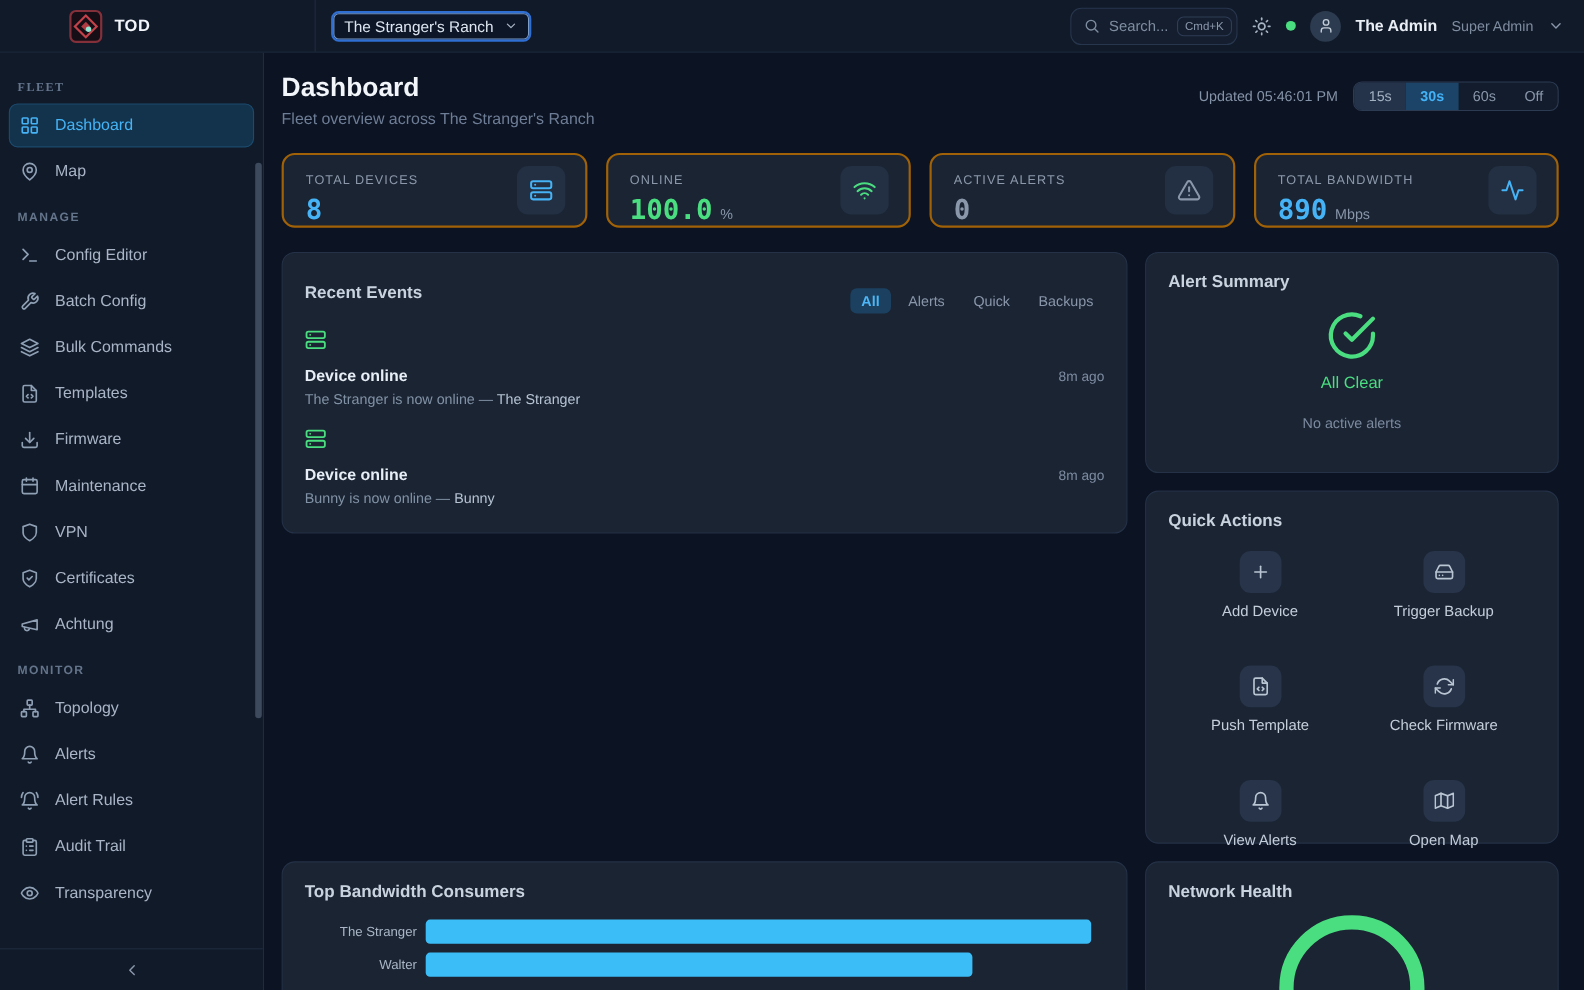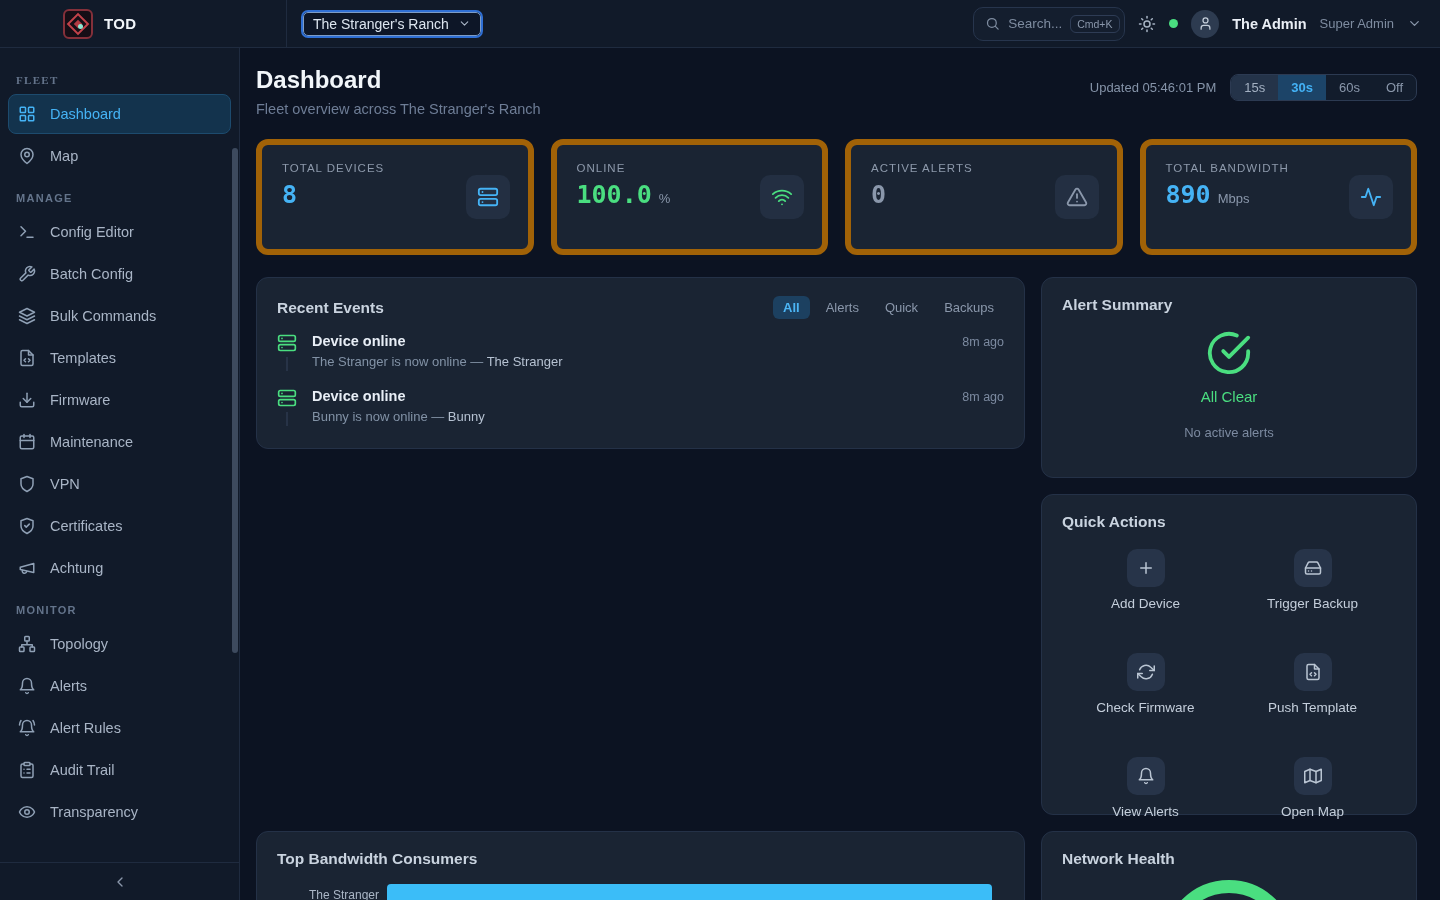--- a/index.html
+++ b/index.html
@@ -56,40 +56,40 @@
   .page-title { font-size:24px; font-weight:700; color:#f2f6fa; }
   .page-sub { margin-top:7px; font-size:14.5px; color:#6e7d96; }
   .head-right { display:flex; align-items:center; gap:14px; margin-top:8px; }
   .updated { font-size:13px; color:#8593a8; }
   .segmented { display:flex; border:1px solid #2c3a52; border-radius:8px; background:#121c2c; overflow:hidden; }
   .segment { padding:5px 13px; font-size:13px; color:#8a97ab; cursor:pointer; }
   .segment.first { background:#243349; color:#a3b0c2; }
   .segment.active { background:#1c4468; color:#43b2f6; font-weight:600; }
 
   .stats-row { margin-top:22px; display:grid; grid-template-columns:repeat(4,1fr); gap:17px; }
-  .stat-card { position:relative; height:116px; background:#1a2433; border:6px solid #a16207; border-radius:12px; padding:17px 20px; }
+  .stat-card { position:relative; height:68px; background:#1a2433; border:2px solid #a16207; border-radius:12px; padding:17px 20px; }
   .stat-label { font-size:11.5px; font-weight:500; letter-spacing:1px; color:#8d99ab; }
   .stat-value-row { margin-top:6px; display:flex; align-items:baseline; gap:7px; }
   .stat-value { font-family:"DejaVu Sans Mono", monospace; font-size:25px; font-weight:700; }
   .stat-suffix { font-size:13px; color:#8a97ab; }
   .stat-iconbox { position:absolute; right:18px; top:50%; transform:translateY(-50%); width:44px; height:44px; border-radius:10px; background:#232f42; display:flex; align-items:center; justify-content:center; }
   .stat-iconbox svg { width:22px; height:22px; }
 
   .main-grid { margin-top:22px; display:grid; grid-template-columns:1fr 376px; gap:16px; align-items:start; }
   .panel { background:#1a2433; border:1px solid #243147; border-radius:12px; padding:18px 20px; }
   .panel-title { font-size:15.5px; font-weight:600; color:#c9d3df; }
   .right-stack { display:flex; flex-direction:column; gap:16px; }
 
   
   .events-head { display:flex; justify-content:space-between; align-items:center; }
   .filters { display:flex; gap:6px; align-items:center; }
-  .filter { padding:4px 10px; border-radius:6px; font-size:13px; color:#8a97ab; cursor:pointer; }
+  .filter { padding:4px 10px; border-radius:6px; font-size:13px; color:#8a97ab; cursor:pointer;margin-top:14px; }
   .filter.active { background:#1c4060; color:#4cb6f6; font-weight:600; }
   .events { margin-top:14px; }
-  .event { position:relative; display:flex; gap:15px; padding-bottom:19px; }
+  .event { position:relative; display:flex; gap:15px; padding-bottom:19px;flex-direction:column; }
   .event:last-child { padding-bottom:6px; }
   .event .rail { position:relative; width:20px; flex:0 0 20px; }
   .event .rail svg { width:20px; height:20px; color:#4ade80; }
   .event .rail .line { position:absolute; left:9px; top:24px; bottom:-2px; width:2px; background:#273347; }
   .event-body { flex:1; }
   .event-top { display:flex; justify-content:space-between; align-items:baseline; }
   .event-title { font-size:14.5px; font-weight:600; color:#e8eef6; }
   .event-time { font-size:12.5px; color:#7c8aa0; }
   .event-desc { margin-top:5px; font-size:13px; color:#8292a6; }
   .event-desc .devname { color:#b6c2d2; }
@@ -512,38 +512,38 @@
                     <path d="M5.45 5.11 2 12v6a2 2 0 0 0 2 2h16a2 2 0 0 0 2-2v-6l-3.45-6.89A2 2 0 0 0 16.76 4H7.24a2 2 0 0 0-1.79 1.11z"></path>
                     <line x1="6" y1="16" x2="6.01" y2="16"></line>
                     <line x1="10" y1="16" x2="10.01" y2="16"></line>
                   </svg>
                 </div>
                 <div class="qa-label">Trigger Backup</div>
               </div>
               <div class="qa-item">
                 <div class="qa-iconbox">
                   <svg viewBox="0 0 24 24" fill="none" stroke="currentColor" stroke-width="2" stroke-linecap="round" stroke-linejoin="round">
+                    <path d="M14 2H6a2 2 0 0 0-2 2v16a2 2 0 0 0 2 2h12a2 2 0 0 0 2-2V8z"></path>
+                    <polyline points="14 2 14 8 20 8"></polyline>
+                    <polyline points="10 13 8 15 10 17"></polyline>
+                    <polyline points="14 13 16 15 14 17"></polyline>
+                  </svg>
+                </div>
+                <div class="qa-label">Push Template</div>
+              </div>
+              <div class="qa-item">
+                <div class="qa-iconbox">
+                  <svg viewBox="0 0 24 24" fill="none" stroke="currentColor" stroke-width="2" stroke-linecap="round" stroke-linejoin="round">
                     <polyline points="23 4 23 10 17 10"></polyline>
                     <polyline points="1 20 1 14 7 14"></polyline>
                     <path d="M3.51 9a9 9 0 0 1 14.85-3.36L23 10"></path>
                     <path d="M20.49 15a9 9 0 0 1-14.85 3.36L1 14"></path>
                   </svg>
                 </div>
                 <div class="qa-label">Check Firmware</div>
-              </div>
-              <div class="qa-item">
-                <div class="qa-iconbox">
-                  <svg viewBox="0 0 24 24" fill="none" stroke="currentColor" stroke-width="2" stroke-linecap="round" stroke-linejoin="round">
-                    <path d="M14 2H6a2 2 0 0 0-2 2v16a2 2 0 0 0 2 2h12a2 2 0 0 0 2-2V8z"></path>
-                    <polyline points="14 2 14 8 20 8"></polyline>
-                    <polyline points="10 13 8 15 10 17"></polyline>
-                    <polyline points="14 13 16 15 14 17"></polyline>
-                  </svg>
-                </div>
-                <div class="qa-label">Push Template</div>
               </div>
               <div class="qa-item">
                 <div class="qa-iconbox">
                   <svg viewBox="0 0 24 24" fill="none" stroke="currentColor" stroke-width="2" stroke-linecap="round" stroke-linejoin="round">
                     <path d="M6 8a6 6 0 0 1 12 0c0 7 3 9 3 9H3s3-2 3-9"></path>
                     <path d="M10.3 21a1.94 1.94 0 0 0 3.4 0"></path>
                   </svg>
                 </div>
                 <div class="qa-label">View Alerts</div>
               </div>

